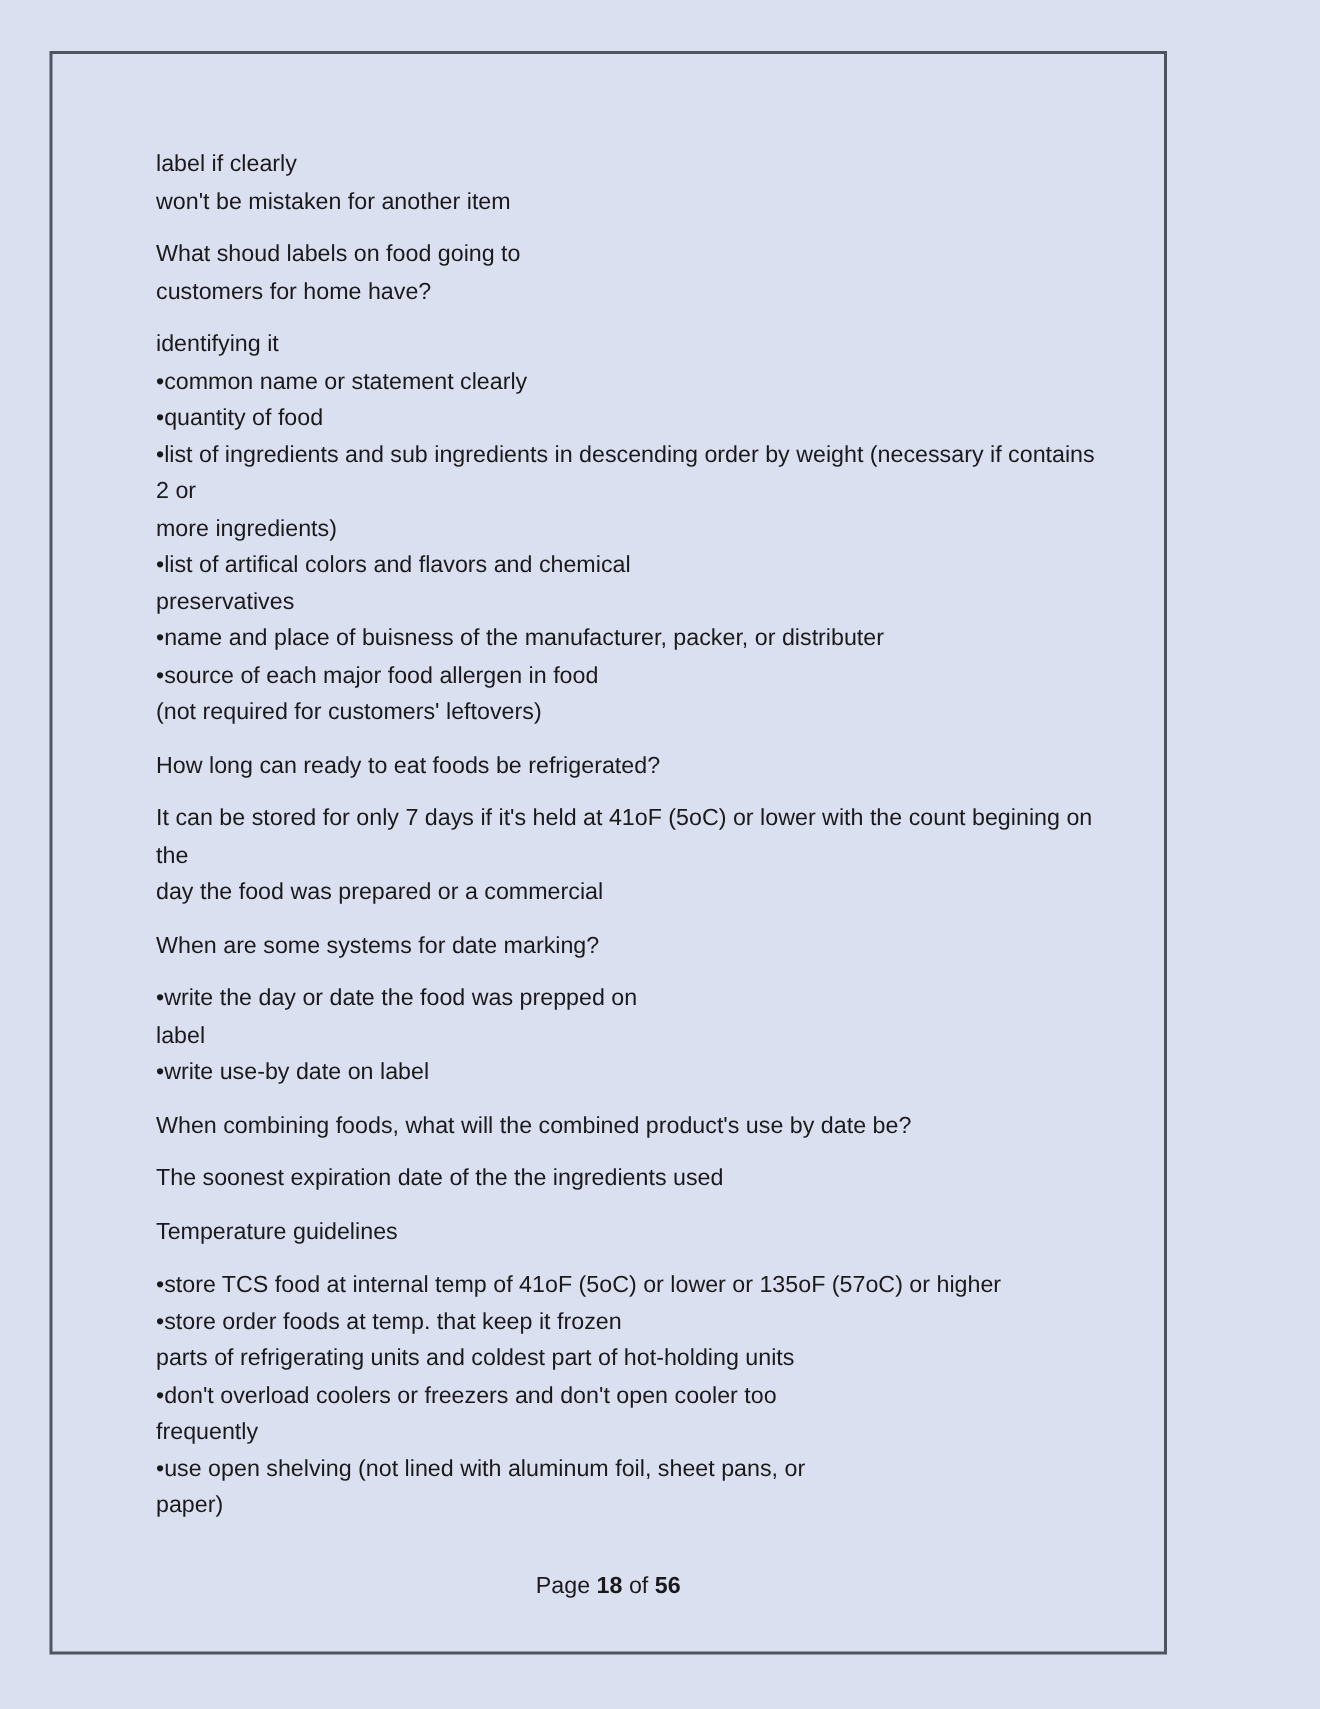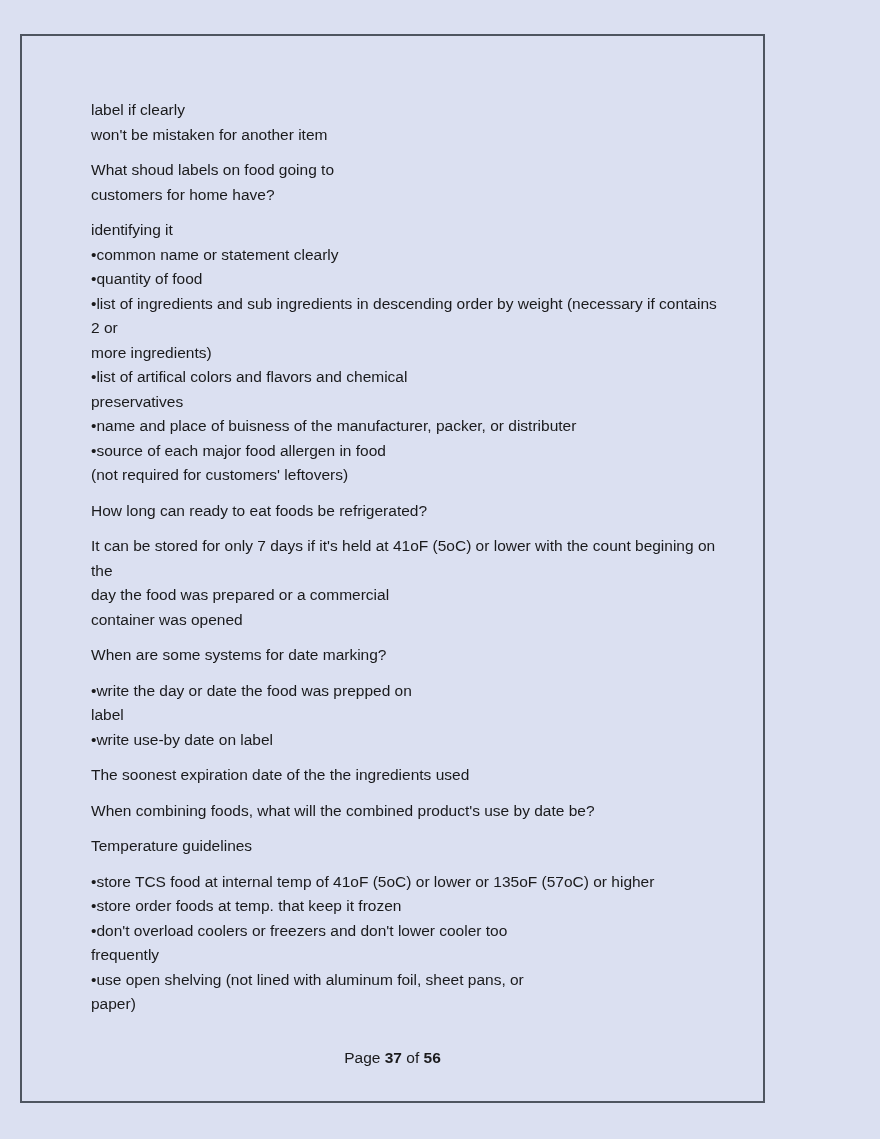--- a/index.html
+++ b/index.html
@@ -12,21 +12,21 @@
     width: 880px;
     height: 1139px;
     background: var(--bg);
     font-family: "Liberation Sans", sans-serif;
     color: var(--text);
     position: relative;
     overflow: hidden;
   }
   .page-frame {
     position: absolute;
-    left: 20px;
+    left: 33px;
     top: 34px;
     width: 745px;
     height: 1069px;
     box-sizing: border-box;
     border: 2px solid var(--border);
     background: var(--bg);
   }
   .doc-content {
     position: absolute;
     left: 69px;
@@ -72,42 +72,42 @@
         <div class="line">•name and place of buisness of the manufacturer, packer, or distributer</div>
         <div class="line">•source of each major food allergen in food</div>
         <div class="line">(not required for customers' leftovers)</div>
       </div>
       <div class="para">
         <div class="line">How long can ready to eat foods be refrigerated?</div>
       </div>
       <div class="para">
         <div class="line">It can be stored for only 7 days if it's held at 41oF (5oC) or lower with the count begining on the</div>
         <div class="line">day the food was prepared or a commercial</div>
-        <div class="line">container was opened</div>
       </div>
       <div class="para">
         <div class="line">When are some systems for date marking?</div>
       </div>
       <div class="para">
         <div class="line">•write the day or date the food was prepped on</div>
         <div class="line">label</div>
         <div class="line">•write use-by date on label</div>
       </div>
       <div class="para">
-        <div class="line">The soonest expiration date of the the ingredients used</div>
+        <div class="line">When combining foods, what will the combined product's use by date be?</div>
       </div>
       <div class="para">
-        <div class="line">When combining foods, what will the combined product's use by date be?</div>
+        <div class="line">The soonest expiration date of the the ingredients used</div>
       </div>
       <div class="para">
         <div class="line">Temperature guidelines</div>
       </div>
       <div class="para">
         <div class="line">•store TCS food at internal temp of 41oF (5oC) or lower or 135oF (57oC) or higher</div>
         <div class="line">•store order foods at temp. that keep it frozen</div>
-        <div class="line">•don't overload coolers or freezers and don't lower cooler too</div>
+        <div class="line">parts of refrigerating units and coldest part of hot-holding units</div>
+        <div class="line">•don't overload coolers or freezers and don't open cooler too</div>
         <div class="line">frequently</div>
         <div class="line">•use open shelving (not lined with aluminum foil, sheet pans, or</div>
         <div class="line">paper)</div>
       </div>
     </div>
-  <div class="footer"><span>Page</span> <span class="b">37</span> <span>of</span> <span class="b">56</span></div>
+  <div class="footer"><span>Page</span> <span class="b">18</span> <span>of</span> <span class="b">56</span></div>
 </div>
 
 </body></html>

